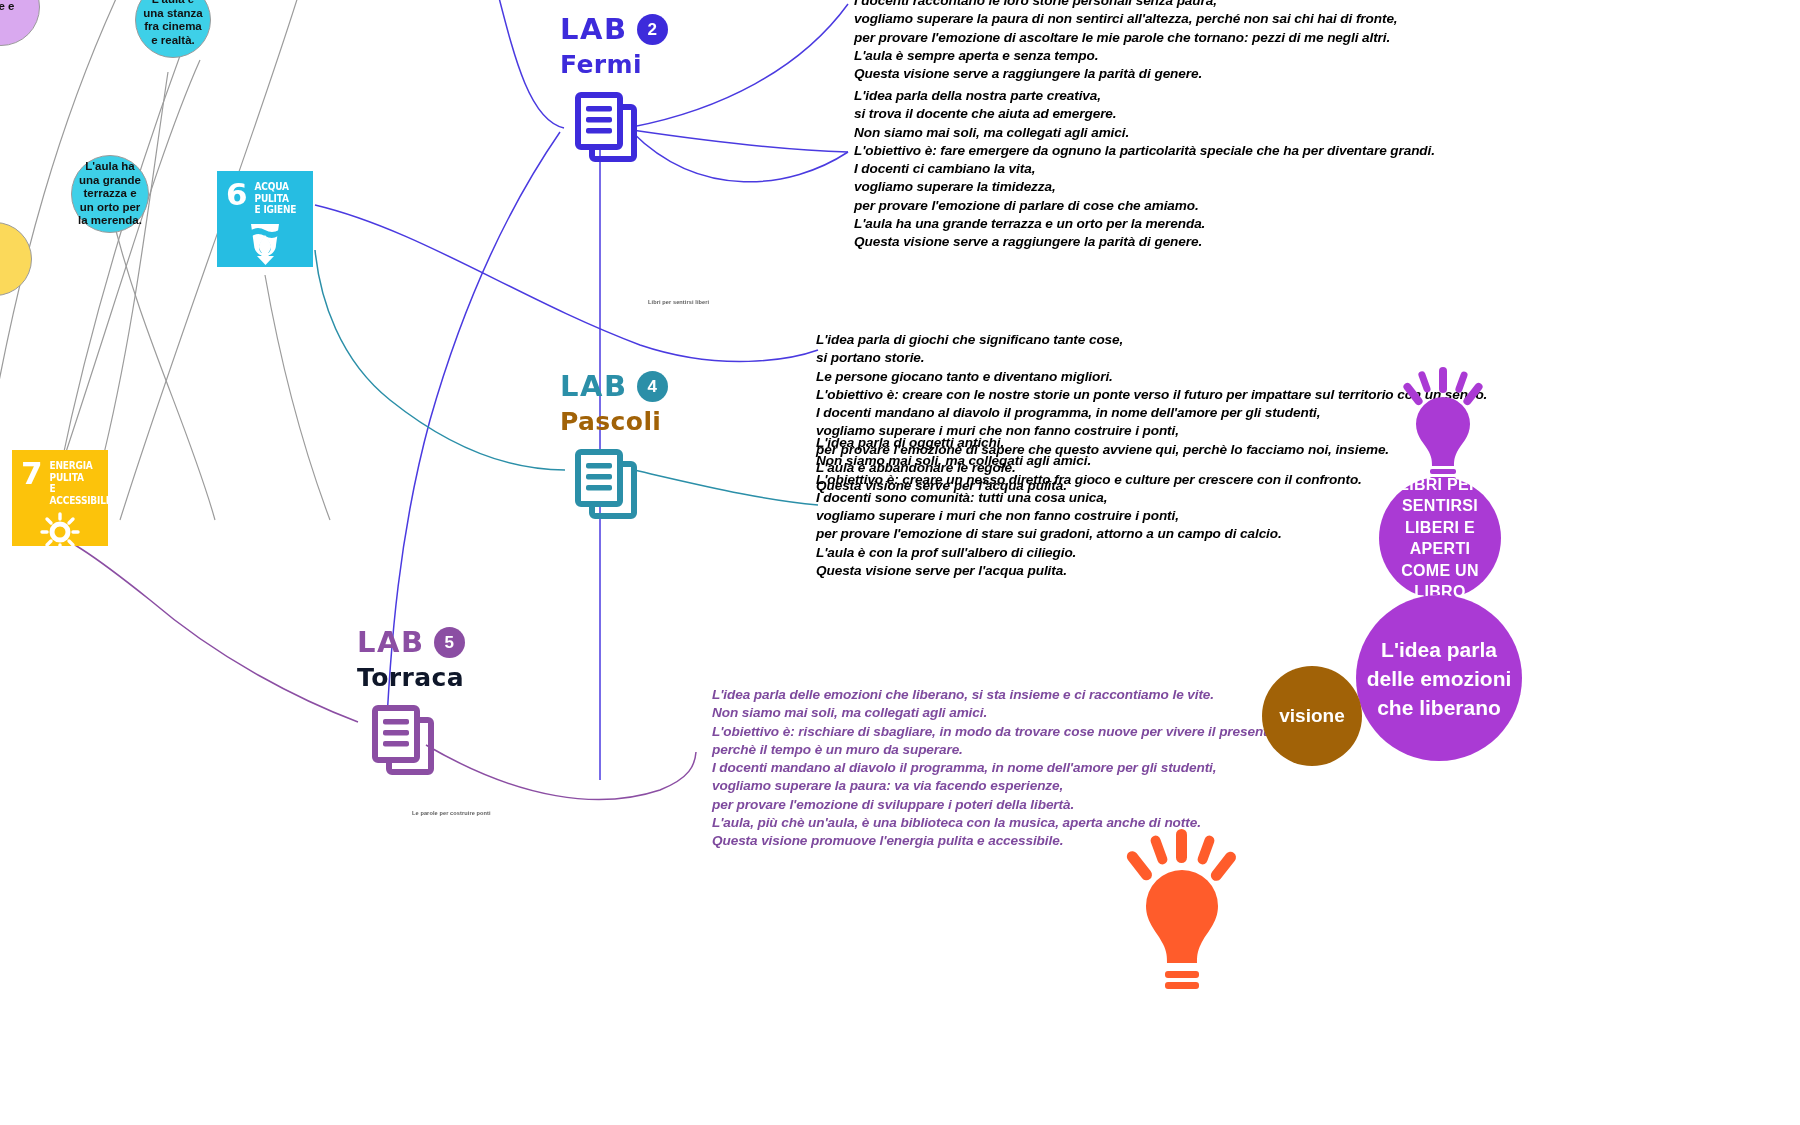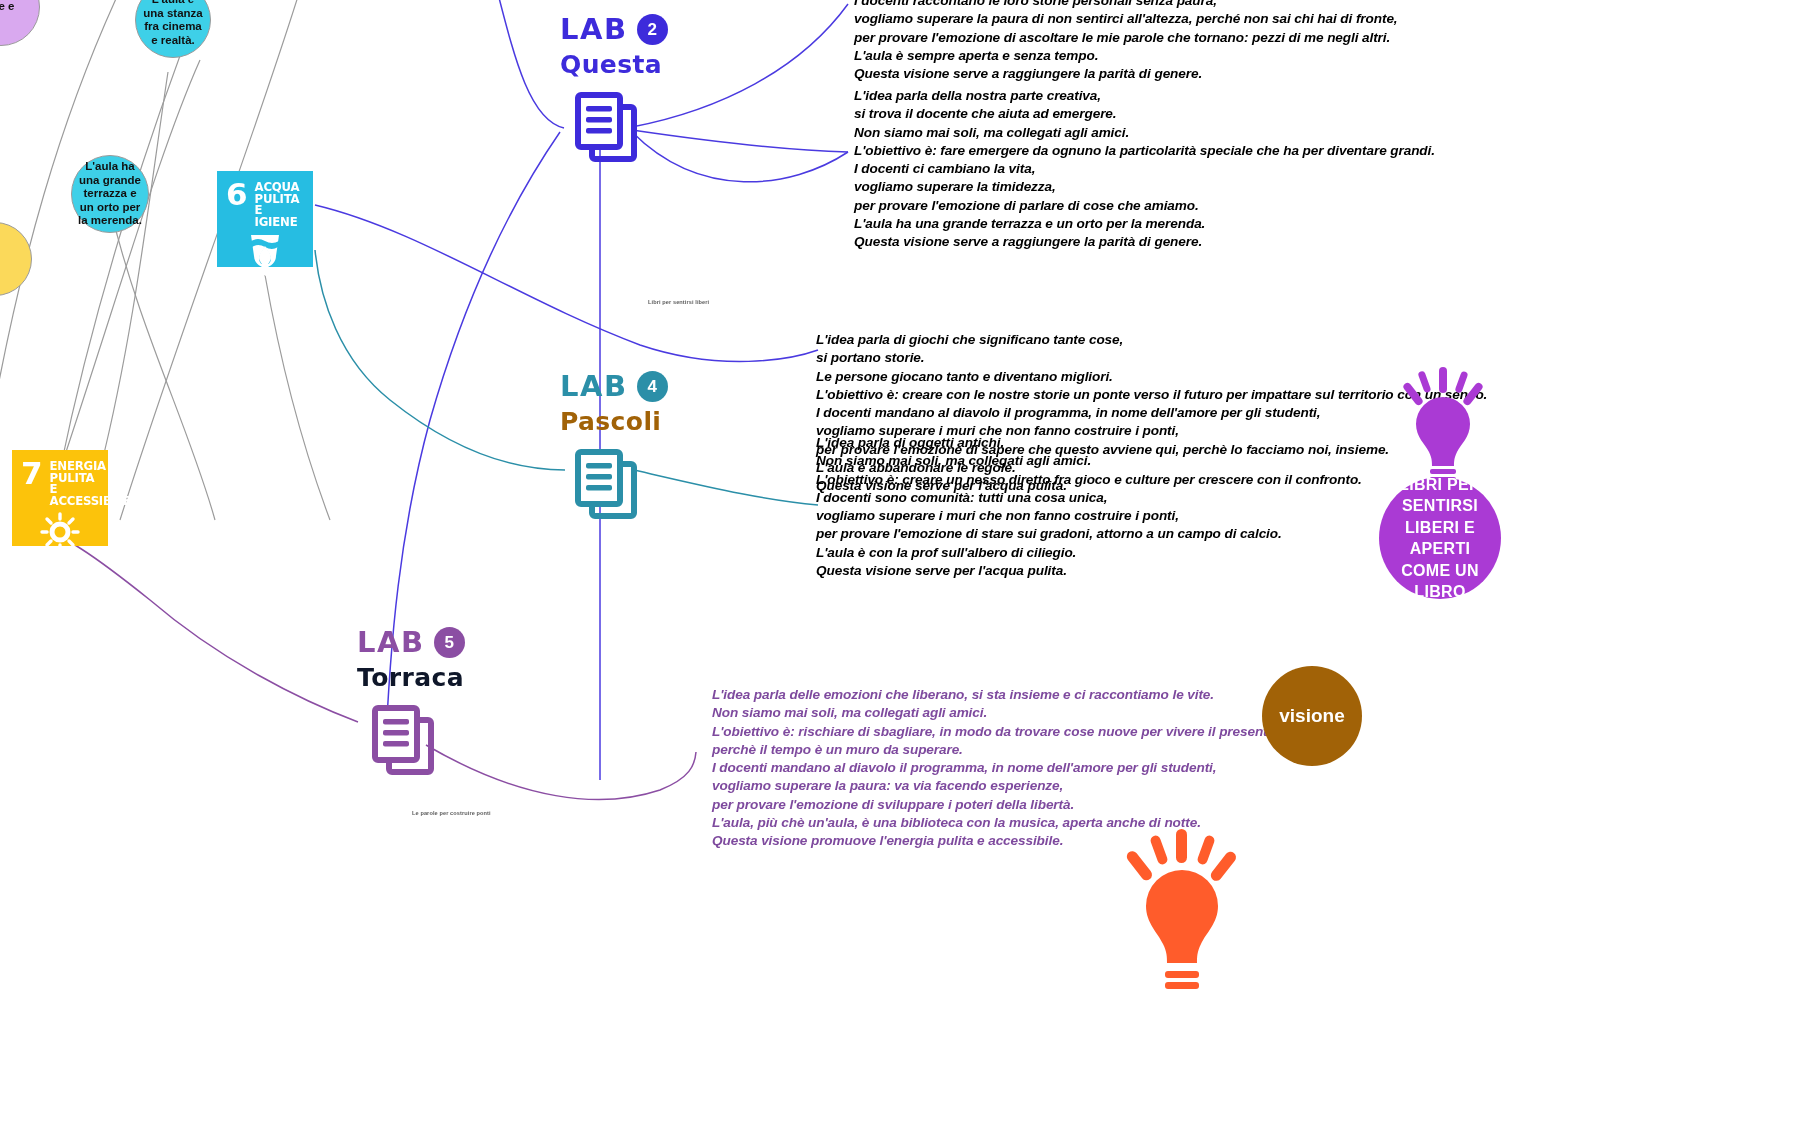--- a/index.html
+++ b/index.html
@@ -53,21 +53,21 @@
     display:block;
     box-sizing:border-box;
   }
   .sdg .sdg-top{display:flex;align-items:flex-start;padding:10px 8px 0 9px;}
   .sdg .sdg-num{
     font-family:"DejaVu Sans",sans-serif;
     font-weight:bold;font-size:31px;line-height:0.85;margin-right:7px;
   }
   .sdg .sdg-title{
     font-family:"DejaVu Sans Condensed","DejaVu Sans",sans-serif;
-    font-weight:bold;font-size:13px;line-height:11.5px;
+    font-weight:bold;font-size:10px;line-height:11.5px;
     letter-spacing:-0.2px;text-transform:uppercase;white-space:pre-line;
   }
   .sdg .sdg-glyph{display:flex;justify-content:center;margin-top:4px;}
 
   
   .bubble{
     position:absolute;border-radius:50%;
     display:flex;align-items:center;justify-content:center;
     text-align:center;color:#111;
     font-weight:bold;font-size:11.5px;line-height:13.5px;
@@ -189,21 +189,21 @@
         </g>
       </svg>
     </div>
   </div>
 
   <div class="lab" style="left:560px;top:14px;">
     <div class="lab-head">
       <div class="lab-word" style="color:#3d2bdb;">LAB</div>
       <div class="lab-num" style="background:#3d2bdb;">2</div>
     </div>
-    <div class="lab-name" style="color:#3d2bdb;">Questa</div>
+    <div class="lab-name" style="color:#3d2bdb;">Fermi</div>
     <div class="doc-icon">
       <svg width="70" height="76" viewBox="0 0 70 76" aria-hidden="true">
         <rect x="20" y="16" width="42" height="52" rx="3" fill="none" stroke="#3d2bdb" stroke-width="6"></rect>
         <rect x="6" y="4" width="42" height="52" rx="3" fill="#fff" stroke="#3d2bdb" stroke-width="6"></rect>
         <g fill="#3d2bdb">
           <rect x="14" y="15" width="26" height="5.5" rx="2"></rect>
           <rect x="14" y="26" width="26" height="5.5" rx="2"></rect>
           <rect x="14" y="37" width="26" height="5.5" rx="2"></rect>
         </g>
       </svg>
@@ -308,20 +308,23 @@
         <rect x="47" y="104" width="26" height="5" rx="2"></rect>
         <rect x="47" y="112" width="26" height="5" rx="2"></rect>
       </g>
     </svg>
   </div>
 
   <div class="circ keyword" style="left:1379px;top:477px;width:122px;height:122px;background:#aa3ad4;">
     <span>LIBRI PER SENTIRSI LIBERI E APERTI COME UN LIBRO</span>
   </div>
 
+  <div class="circ idea" style="left:1356px;top:595px;width:166px;height:166px;background:#aa3ad4;">
+    <span>L'idea parla delle emozioni che liberano</span>
+  </div>
 
   <div class="circ visione" style="left:1262px;top:666px;width:100px;height:100px;background:#a16207;">
     <span>visione</span>
   </div>
 
   <div style="position:absolute;left:1110px;top:825px;">
     <svg width="145" height="300" viewBox="0 0 145 300" aria-hidden="true">
       <g fill="#ff5c2b">
         <rect x="66" y="4" width="11" height="34" rx="5.5"></rect>
         <rect x="24" y="24" width="11" height="34" rx="5.5" transform="rotate(-38 29 41)"></rect>

